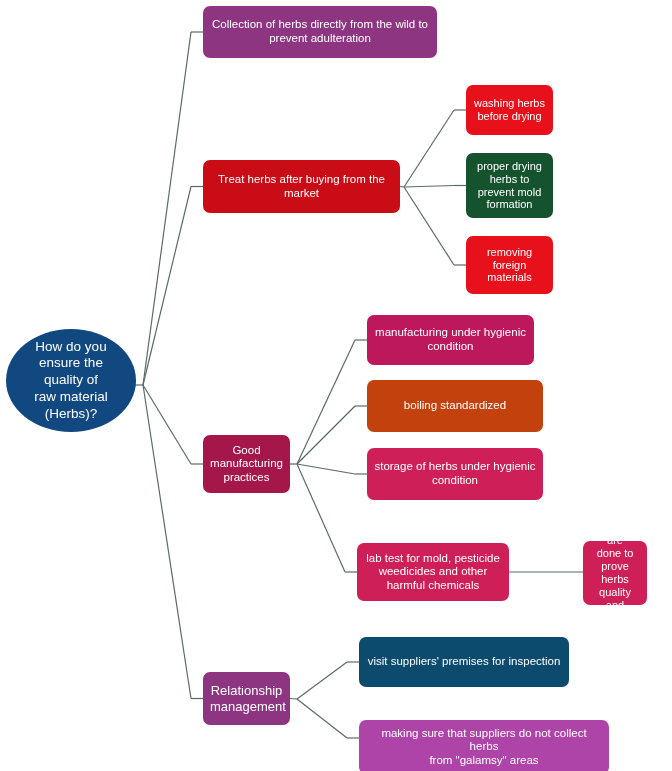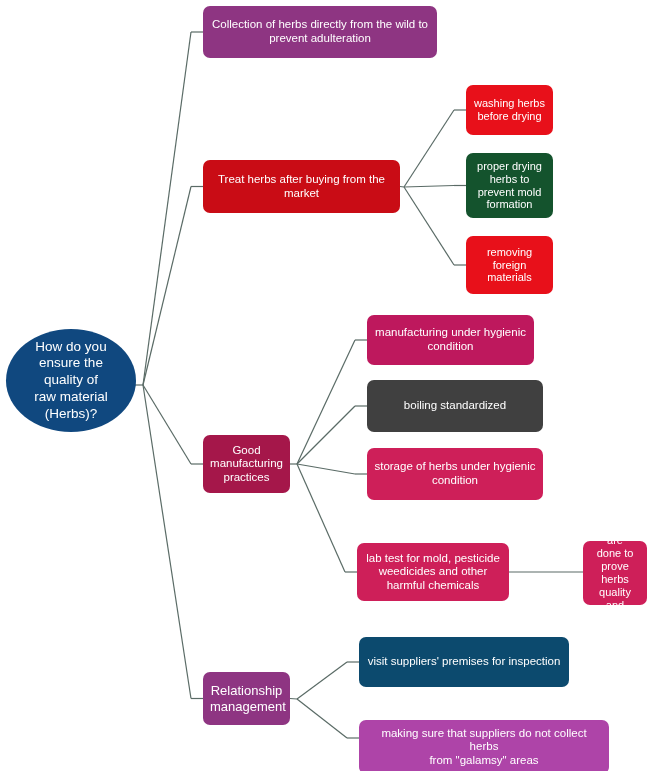--- a/index.html
+++ b/index.html
@@ -122,21 +122,21 @@
       </div>
       <div class="node" style="left: 203px; top: 435px; width: 87px; height: 58px; background: rgb(165, 23, 74); font-size: 11.5px;">
         <span class="node-text">Good
 manufacturing
 practices</span>
       </div>
       <div class="node" style="left: 367px; top: 315px; width: 167px; height: 50px; background: #be185d; font-size: 11.5px;">
         <span class="node-text">manufacturing under hygienic
 condition</span>
       </div>
-      <div class="node" style="left: 367px; top: 380px; width: 176px; height: 52px; background: #404040; font-size: 11.5px; align-items: center;">
+      <div class="node" style="left: 367px; top: 380px; width: 176px; height: 52px; background: #c2410c; font-size: 11.5px; align-items: center;">
         <span class="node-text">boiling standardized</span>
       </div>
       <div class="node" style="left: 367px; top: 448px; width: 176px; height: 52px; background: rgb(206, 31, 89); font-size: 11.5px;">
         <span class="node-text">storage of herbs under hygienic
 condition</span>
       </div>
       <div class="node" style="left: 357px; top: 543px; width: 152px; height: 58px; background: rgb(206, 31, 89); font-size: 11.5px;">
         <span class="node-text">lab test for mold, pesticide
 weedicides and other
 harmful chemicals</span>

